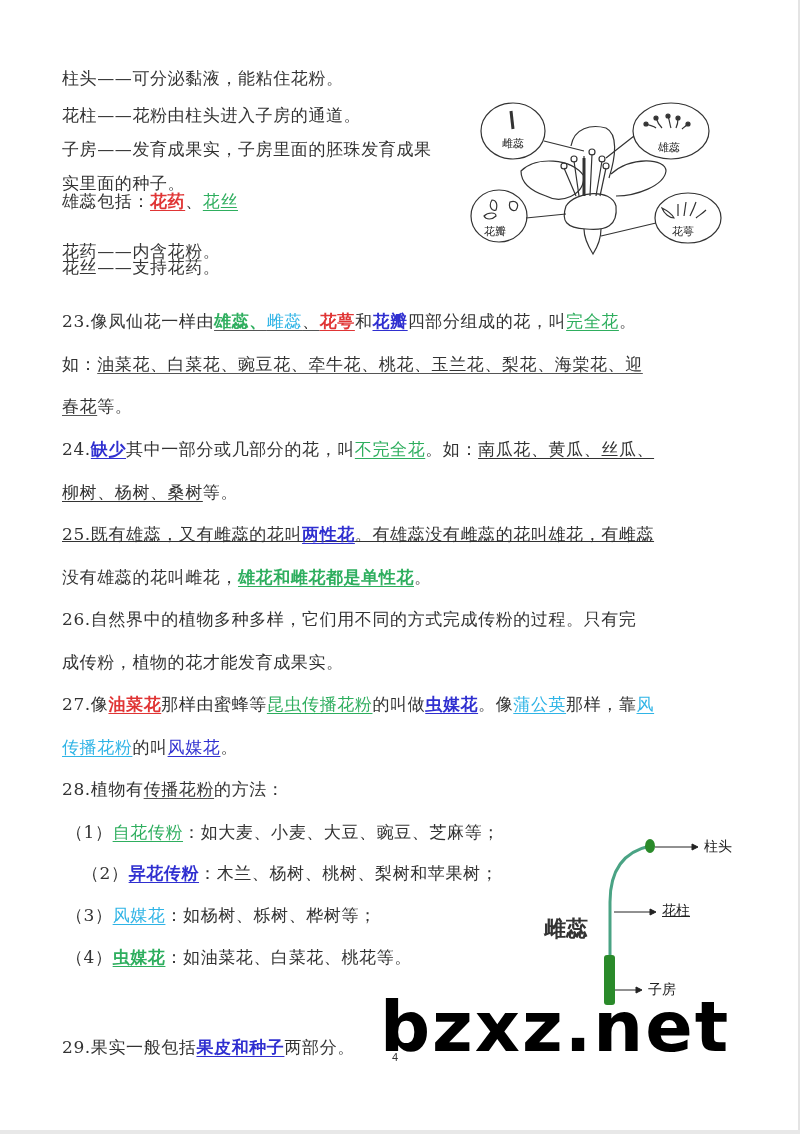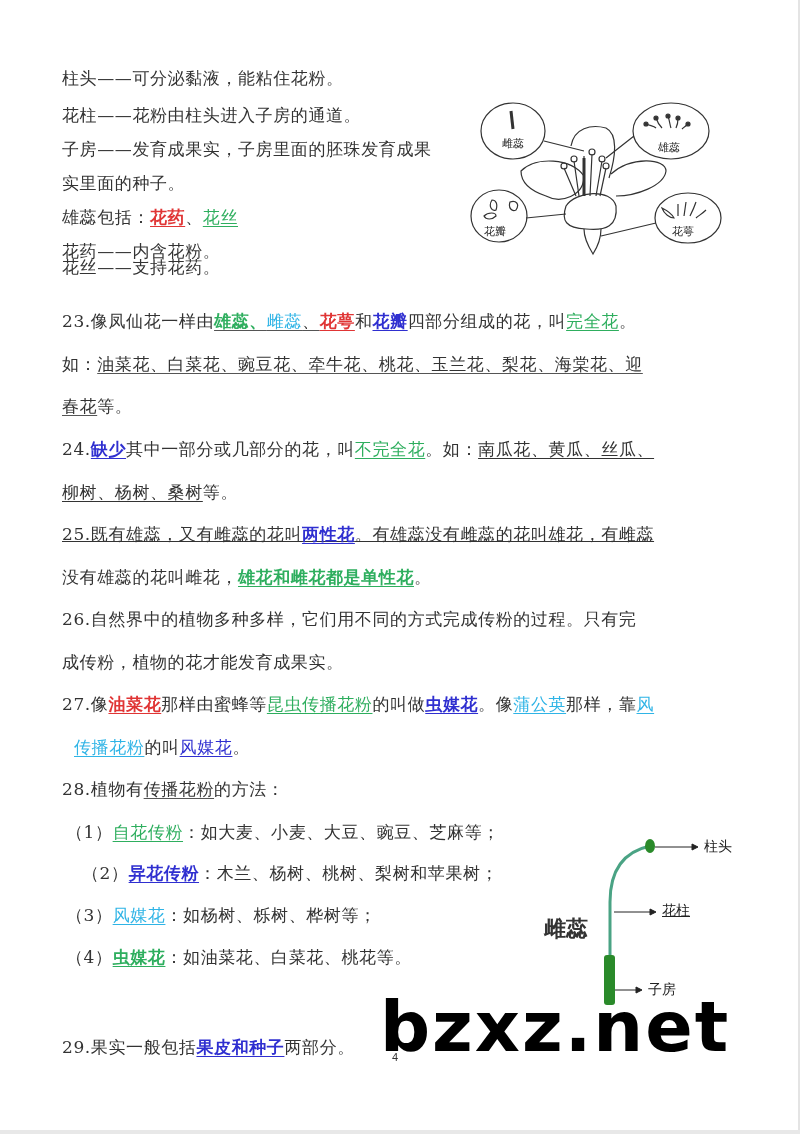--- a/index.html
+++ b/index.html
@@ -31,21 +31,21 @@
 </head>
 <body>
 
 <div class="page-edge-right"></div>
 <div class="page-edge-bottom"></div>
 
 <div class="line" style="top:67px;">柱头——可分泌黏液，能粘住花粉。</div>
 <div class="line" style="top:104px;">花柱——花粉由柱头进入子房的通道。</div>
 <div class="line" style="top:138px;">子房——发育成果实，子房里面的胚珠发育成果</div>
 <div class="line" style="top:172px;">实里面的种子。</div>
-<div class="line" style="top:206px;">
+<div class="line" style="top:190px;">
   <span>雄蕊包括：</span><span class="u red b">花药</span><span>、</span><span class="u green">花丝</span>
 </div>
 <div class="line" style="top:240px;">花药——内含花粉。</div>
 <div class="line" style="top:256px;">花丝——支持花药。</div>
 
 <div class="diagram1">
   <svg width="260" height="165" viewBox="0 0 260 165">
     <g fill="none" stroke="#333" stroke-width="1.2">
 
       <path d="M105 50 C108 32 125 28 140 32 C152 38 150 60 143 82"></path>
@@ -117,21 +117,21 @@
 <div class="line" style="top:566px;">
   <span>没有雄蕊的花叫雌花，</span><span class="u green b">雄花和雌花都是单性花</span><span>。</span>
 </div>
 
 <div class="line" style="top:608px;">26.自然界中的植物多种多样，它们用不同的方式完成传粉的过程。只有完</div>
 <div class="line" style="top:651px;">成传粉，植物的花才能发育成果实。</div>
 
 <div class="line" style="top:693px;">
   <span>27.像</span><span class="u red b">油菜花</span><span>那样由蜜蜂等</span><span class="u green">昆虫传播花粉</span><span>的叫做</span><span class="u blue b">虫媒花</span><span>。像</span><span class="u cyan">蒲公英</span><span>那样，靠</span><span class="u cyan">风</span>
 </div>
-<div class="line" style="top:736px;margin-left:12px;">
+<div class="line" style="top:736px;">
   <span class="u cyan">传播花粉</span><span>的叫</span><span class="u blue">风媒花</span><span>。</span>
 </div>
 
 <div class="line" style="top:778px;">
   <span>28.植物有</span><span class="u ul-gray">传播花粉</span><span>的方法：</span>
 </div>
 <div class="line" style="top:821px;left:66px;">
   <span>（1）</span><span class="u green">自花传粉</span><span>：如大麦、小麦、大豆、豌豆、芝麻等；</span>
 </div>
 <div class="line" style="top:862px;left:82px;">

